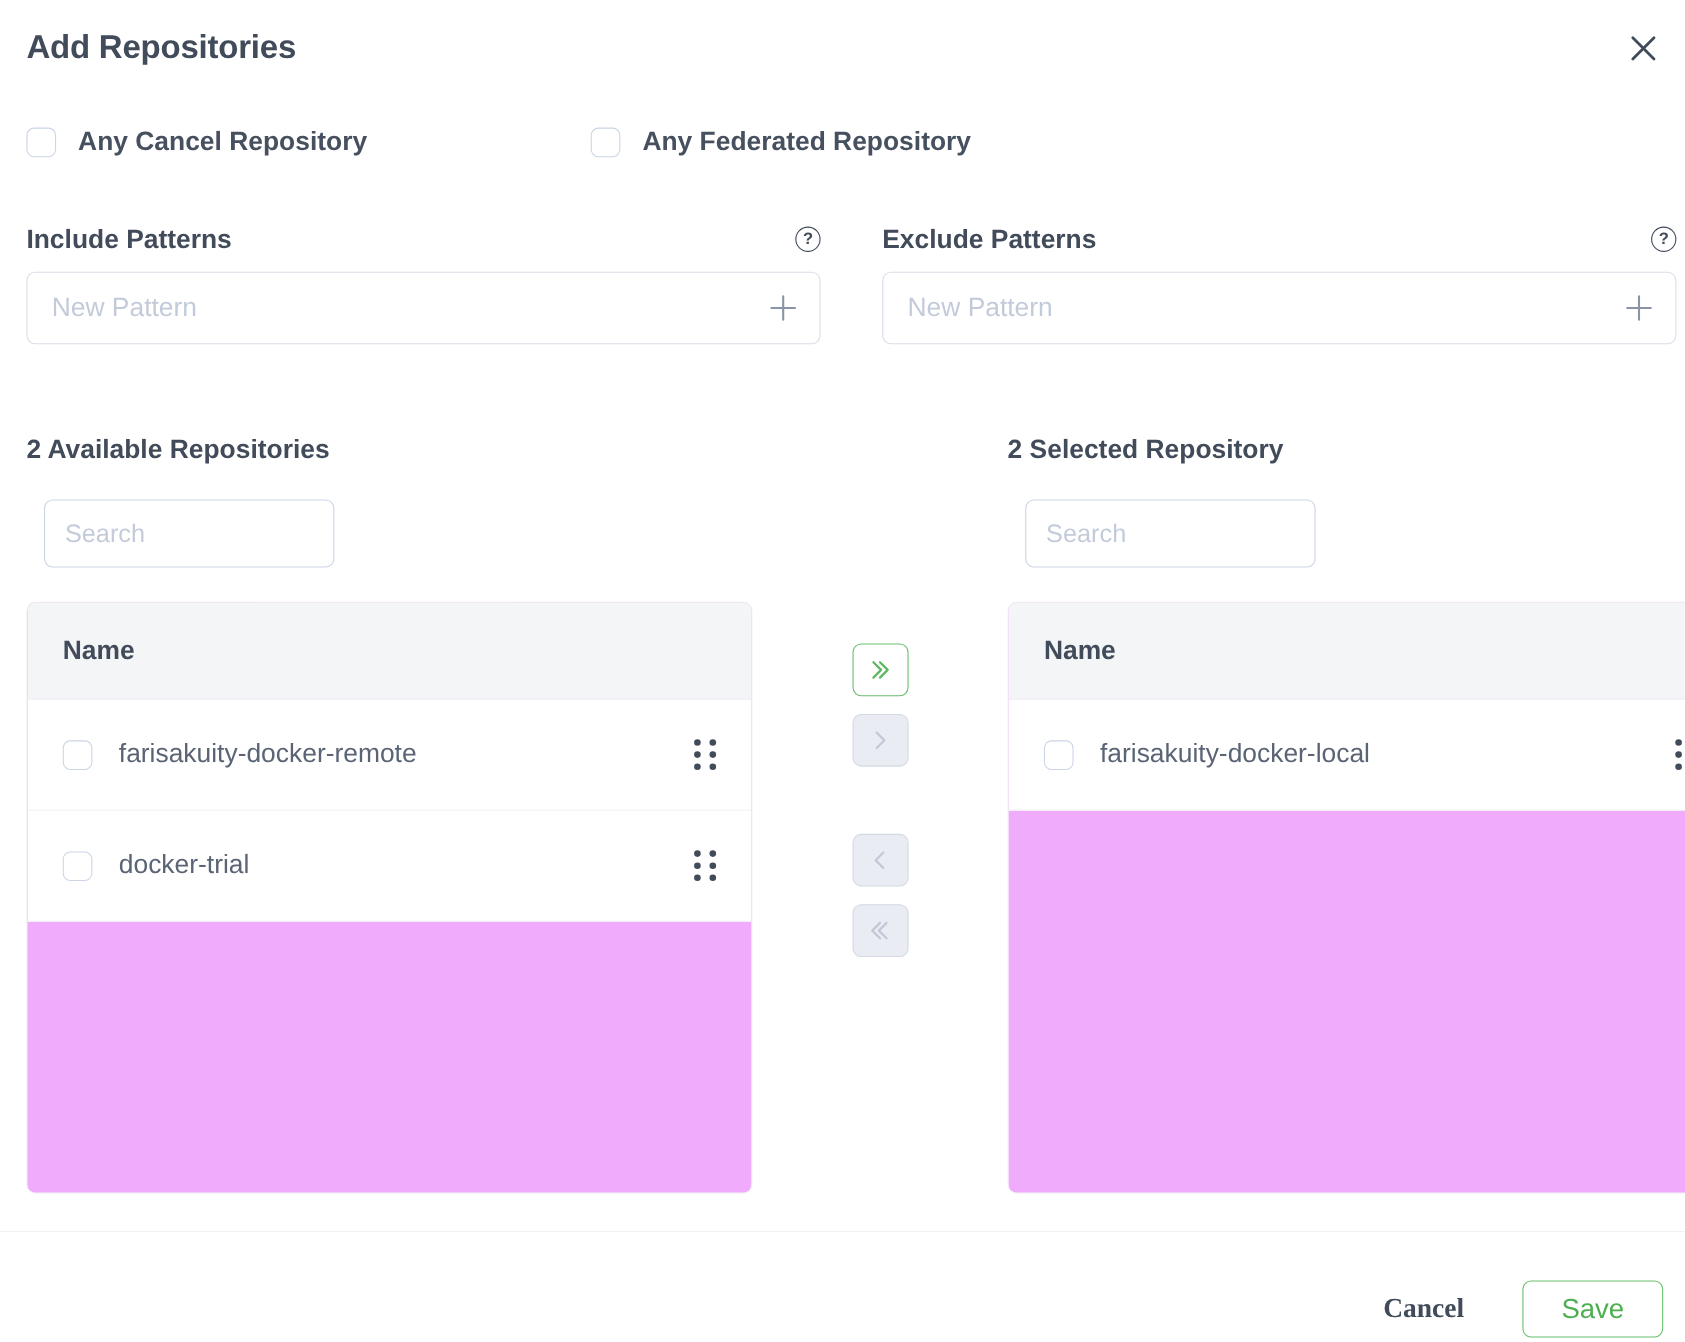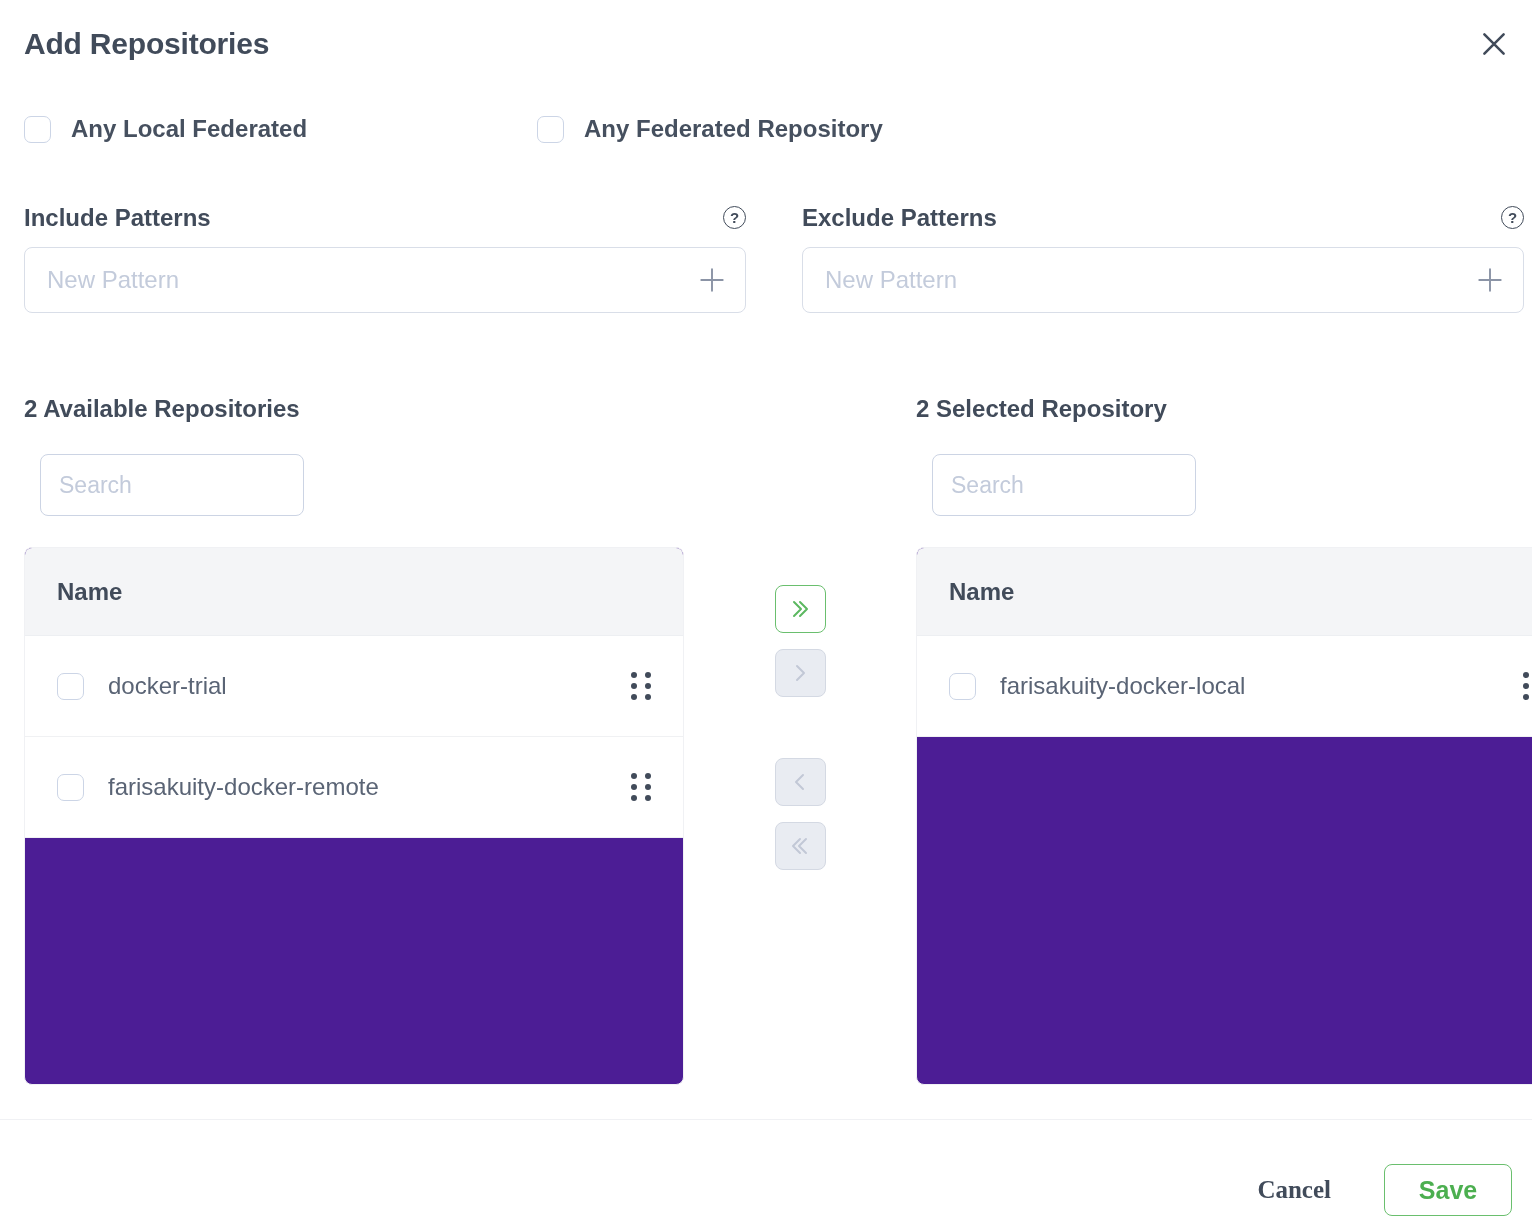--- a/index.html
+++ b/index.html
@@ -75,21 +75,21 @@
   .search-input {
     margin-top: 31px;
     width: 264px; height: 62px;
     border: 1px solid #ccd4e4; border-radius: 8px;
     font-family: inherit; font-size: 23px; color: #414b5a;
     padding: 0 18px; outline: none; background: #fff; margin-left: 16px;
   }
   .repo-table {
     margin-top: 31px; height: 538px;
     border: 1px solid #f0f1f4; border-radius: 8px;
-    overflow: hidden; background: #4c1d95;
+    overflow: hidden; background: #f0abfc;
   }
   .table-header {
     height: 88px; background: #f4f5f7; border-bottom: 1px solid #edeff2;
     display: flex; align-items: center; padding: 0 32px;
     font-size: 24px; font-weight: 700; color: #414b5a;
   }
   .repo-row {
     height: 101px; display: flex; align-items: center;
     padding: 0 32px; border-bottom: 1px solid #f0f1f3; background: #fff;
   }
@@ -123,21 +123,21 @@
     display: flex; justify-content: flex-end; align-items: center;
     padding: 44px 20px 0 0; gap: 53px;
   }
   .cancel-btn {
     background: none; border: none; cursor: pointer;
     font-family: Liberation Serif, serif; font-size: 25px; font-weight: 600; color: #414b5a;
   }
   .save-btn {
     width: 128px; height: 52px; background: #fff; cursor: pointer;
     border: 1.5px solid #6abf6e; border-radius: 8px;
-    font-family: inherit; font-size: 25px; font-weight: 700; color: #4caf50; text-align: center;
+    font-family: inherit; font-size: 25px; font-weight: 400; color: #4caf50; text-align: center;
   }
 </style>
 </head>
 <body>
 
 <div class="content">
 
   <div class="dlg-header">
     <h1 class="dlg-title">Add Repositories</h1>
     <button class="close-btn">
@@ -145,21 +145,21 @@
         <svg width="34" height="34" viewBox="0 0 24 24">
             <path d="M5.2 5.2 L18.8 18.8 M18.8 5.2 L5.2 18.8" stroke="#414b5a" stroke-width="1.8" fill="none" stroke-linecap="round"></path>
           </svg>
       </span>
     </button>
   </div>
 
   <div class="filters">
     <div class="filter">
       <span class="checkbox"></span>
-      <span class="filter-label">Any Local Federated</span>
+      <span class="filter-label">Any Cancel Repository</span>
     </div>
     <div class="filter">
       <span class="checkbox"></span>
       <span class="filter-label">Any Federated Repository</span>
     </div>
   </div>
 
   <div class="patterns">
     <div>
       <div class="pattern-head">
@@ -199,33 +199,33 @@
 
     <div class="list-col">
       <div class="list-heading">2 Available Repositories</div>
       <input class="search-input" type="text" placeholder="Search" style="">
       <div class="repo-table">
         <div class="table-header">
           <span>Name</span>
         </div>
         <div class="repo-row">
           <span class="checkbox"></span>
-          <span class="repo-name">docker-trial</span>
+          <span class="repo-name">farisakuity-docker-remote</span>
           <span class="drag-handle">
               <i></i>
               <i></i>
               <i></i>
               <i></i>
               <i></i>
               <i></i>
             </span>
         </div>
         <div class="repo-row">
           <span class="checkbox"></span>
-          <span class="repo-name">farisakuity-docker-remote</span>
+          <span class="repo-name">docker-trial</span>
           <span class="drag-handle">
               <i></i>
               <i></i>
               <i></i>
               <i></i>
               <i></i>
               <i></i>
             </span>
         </div>
       </div>

